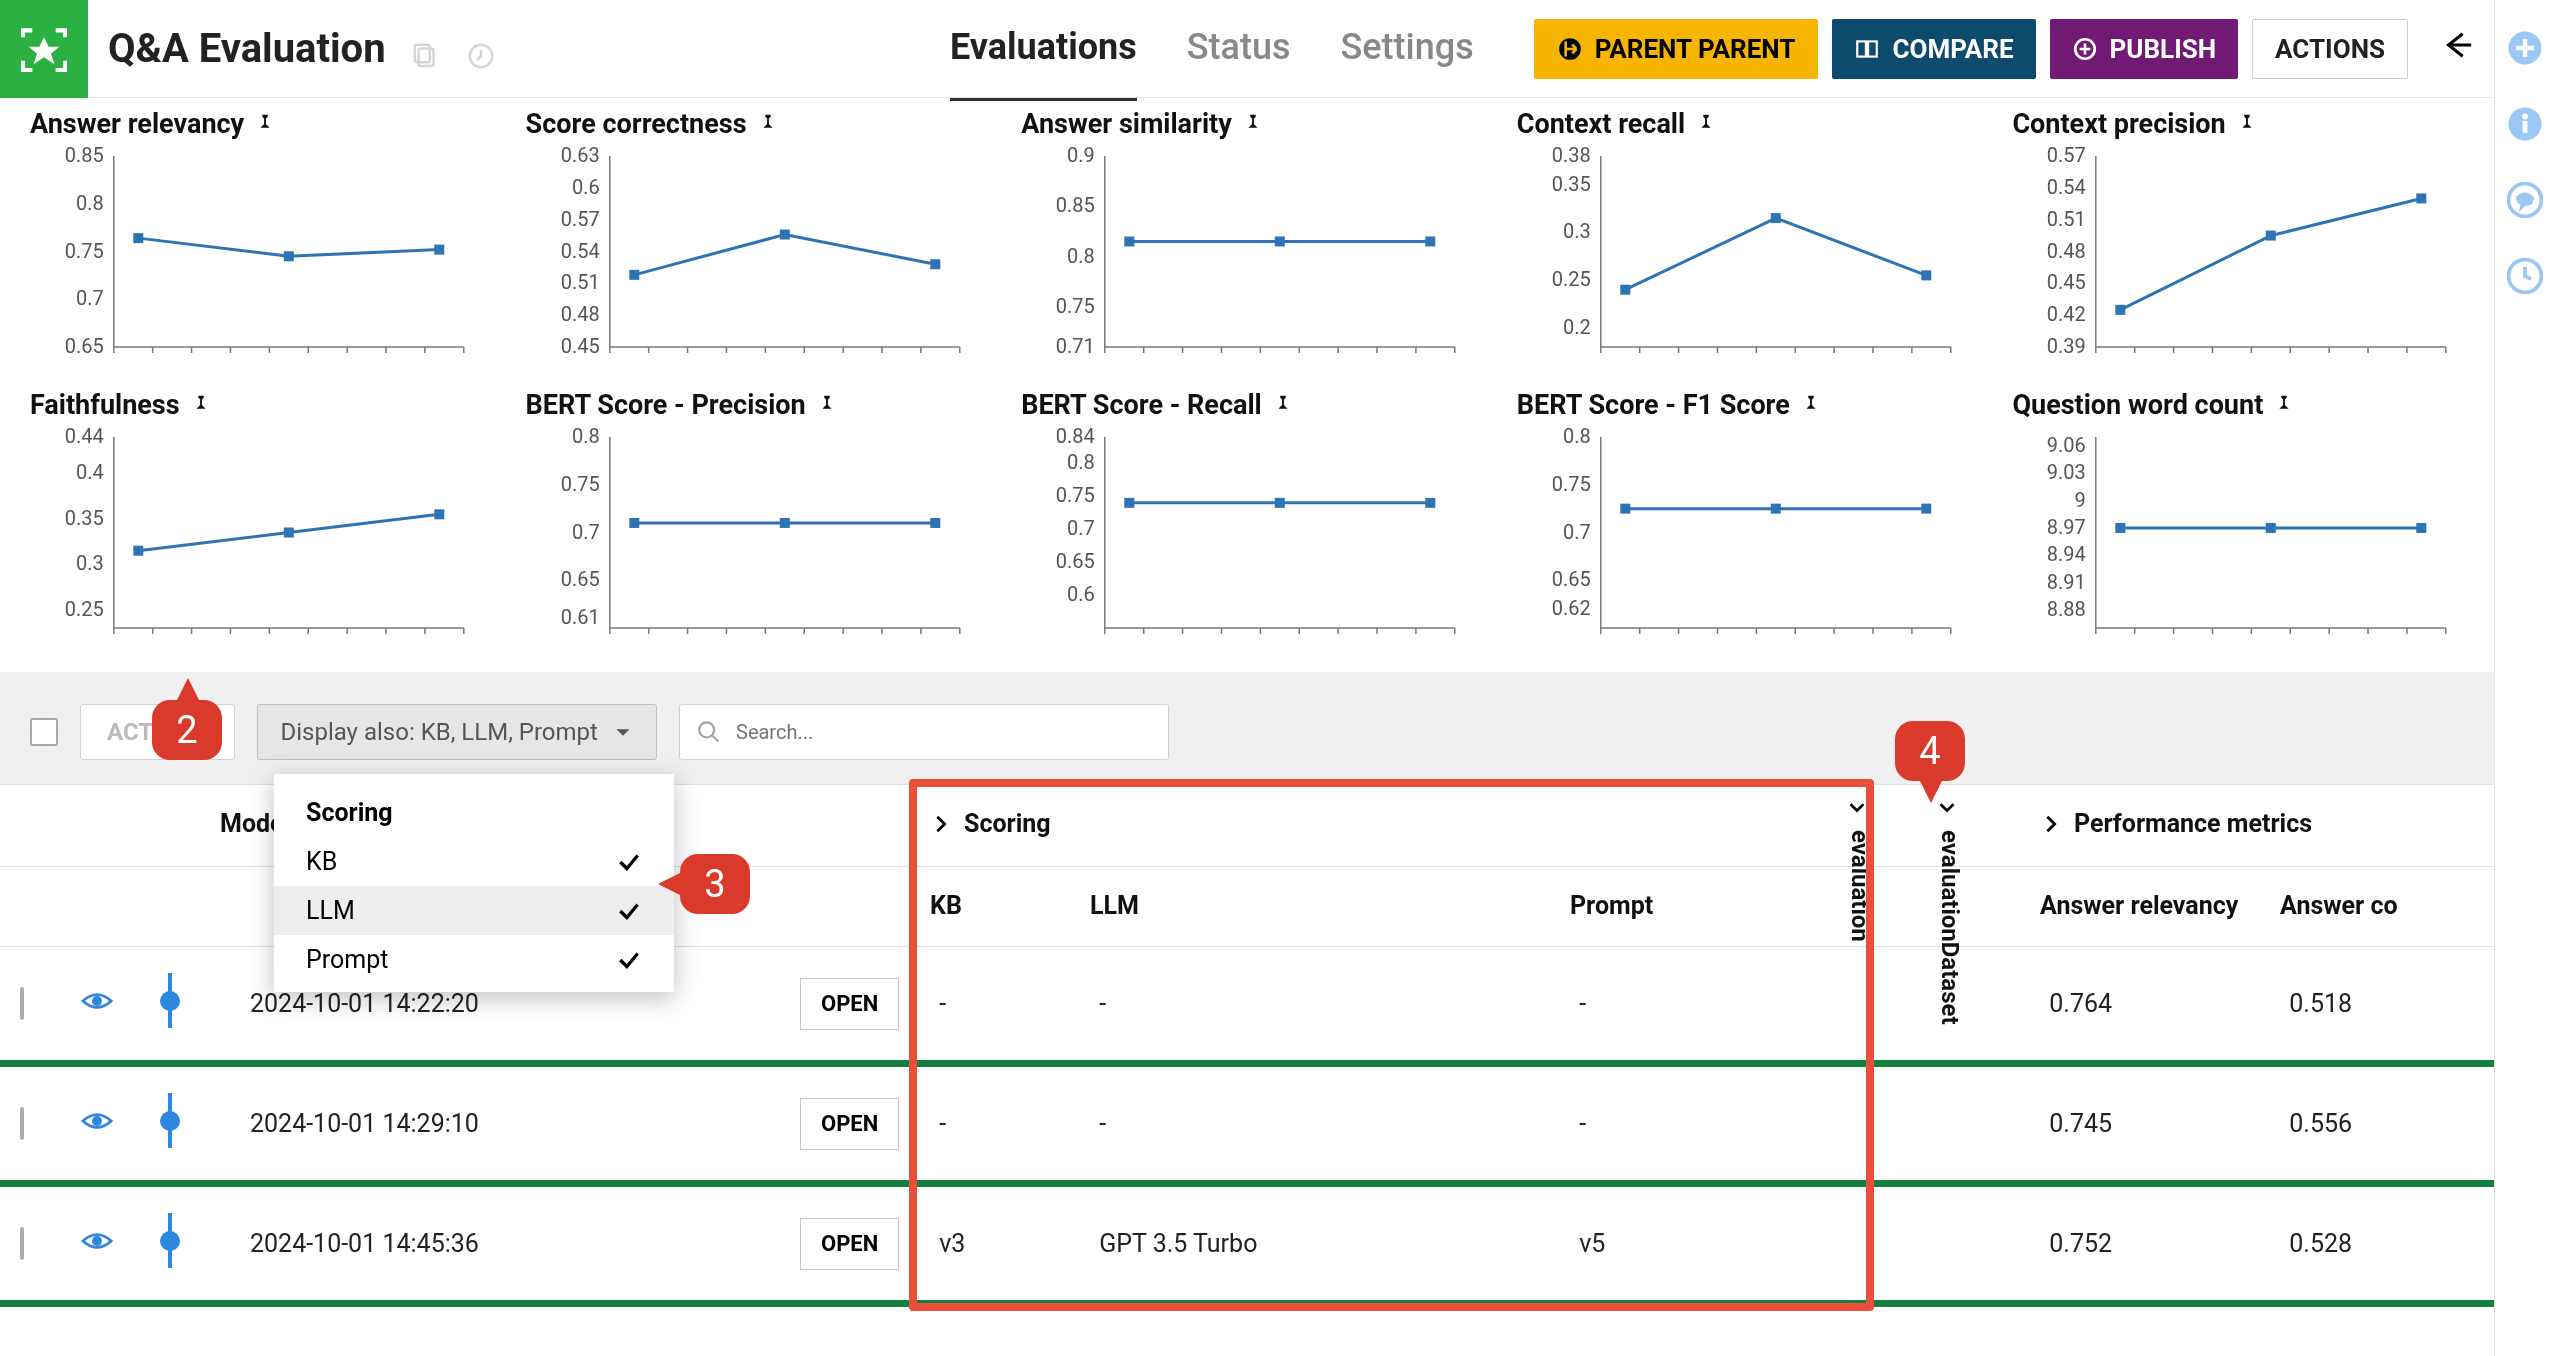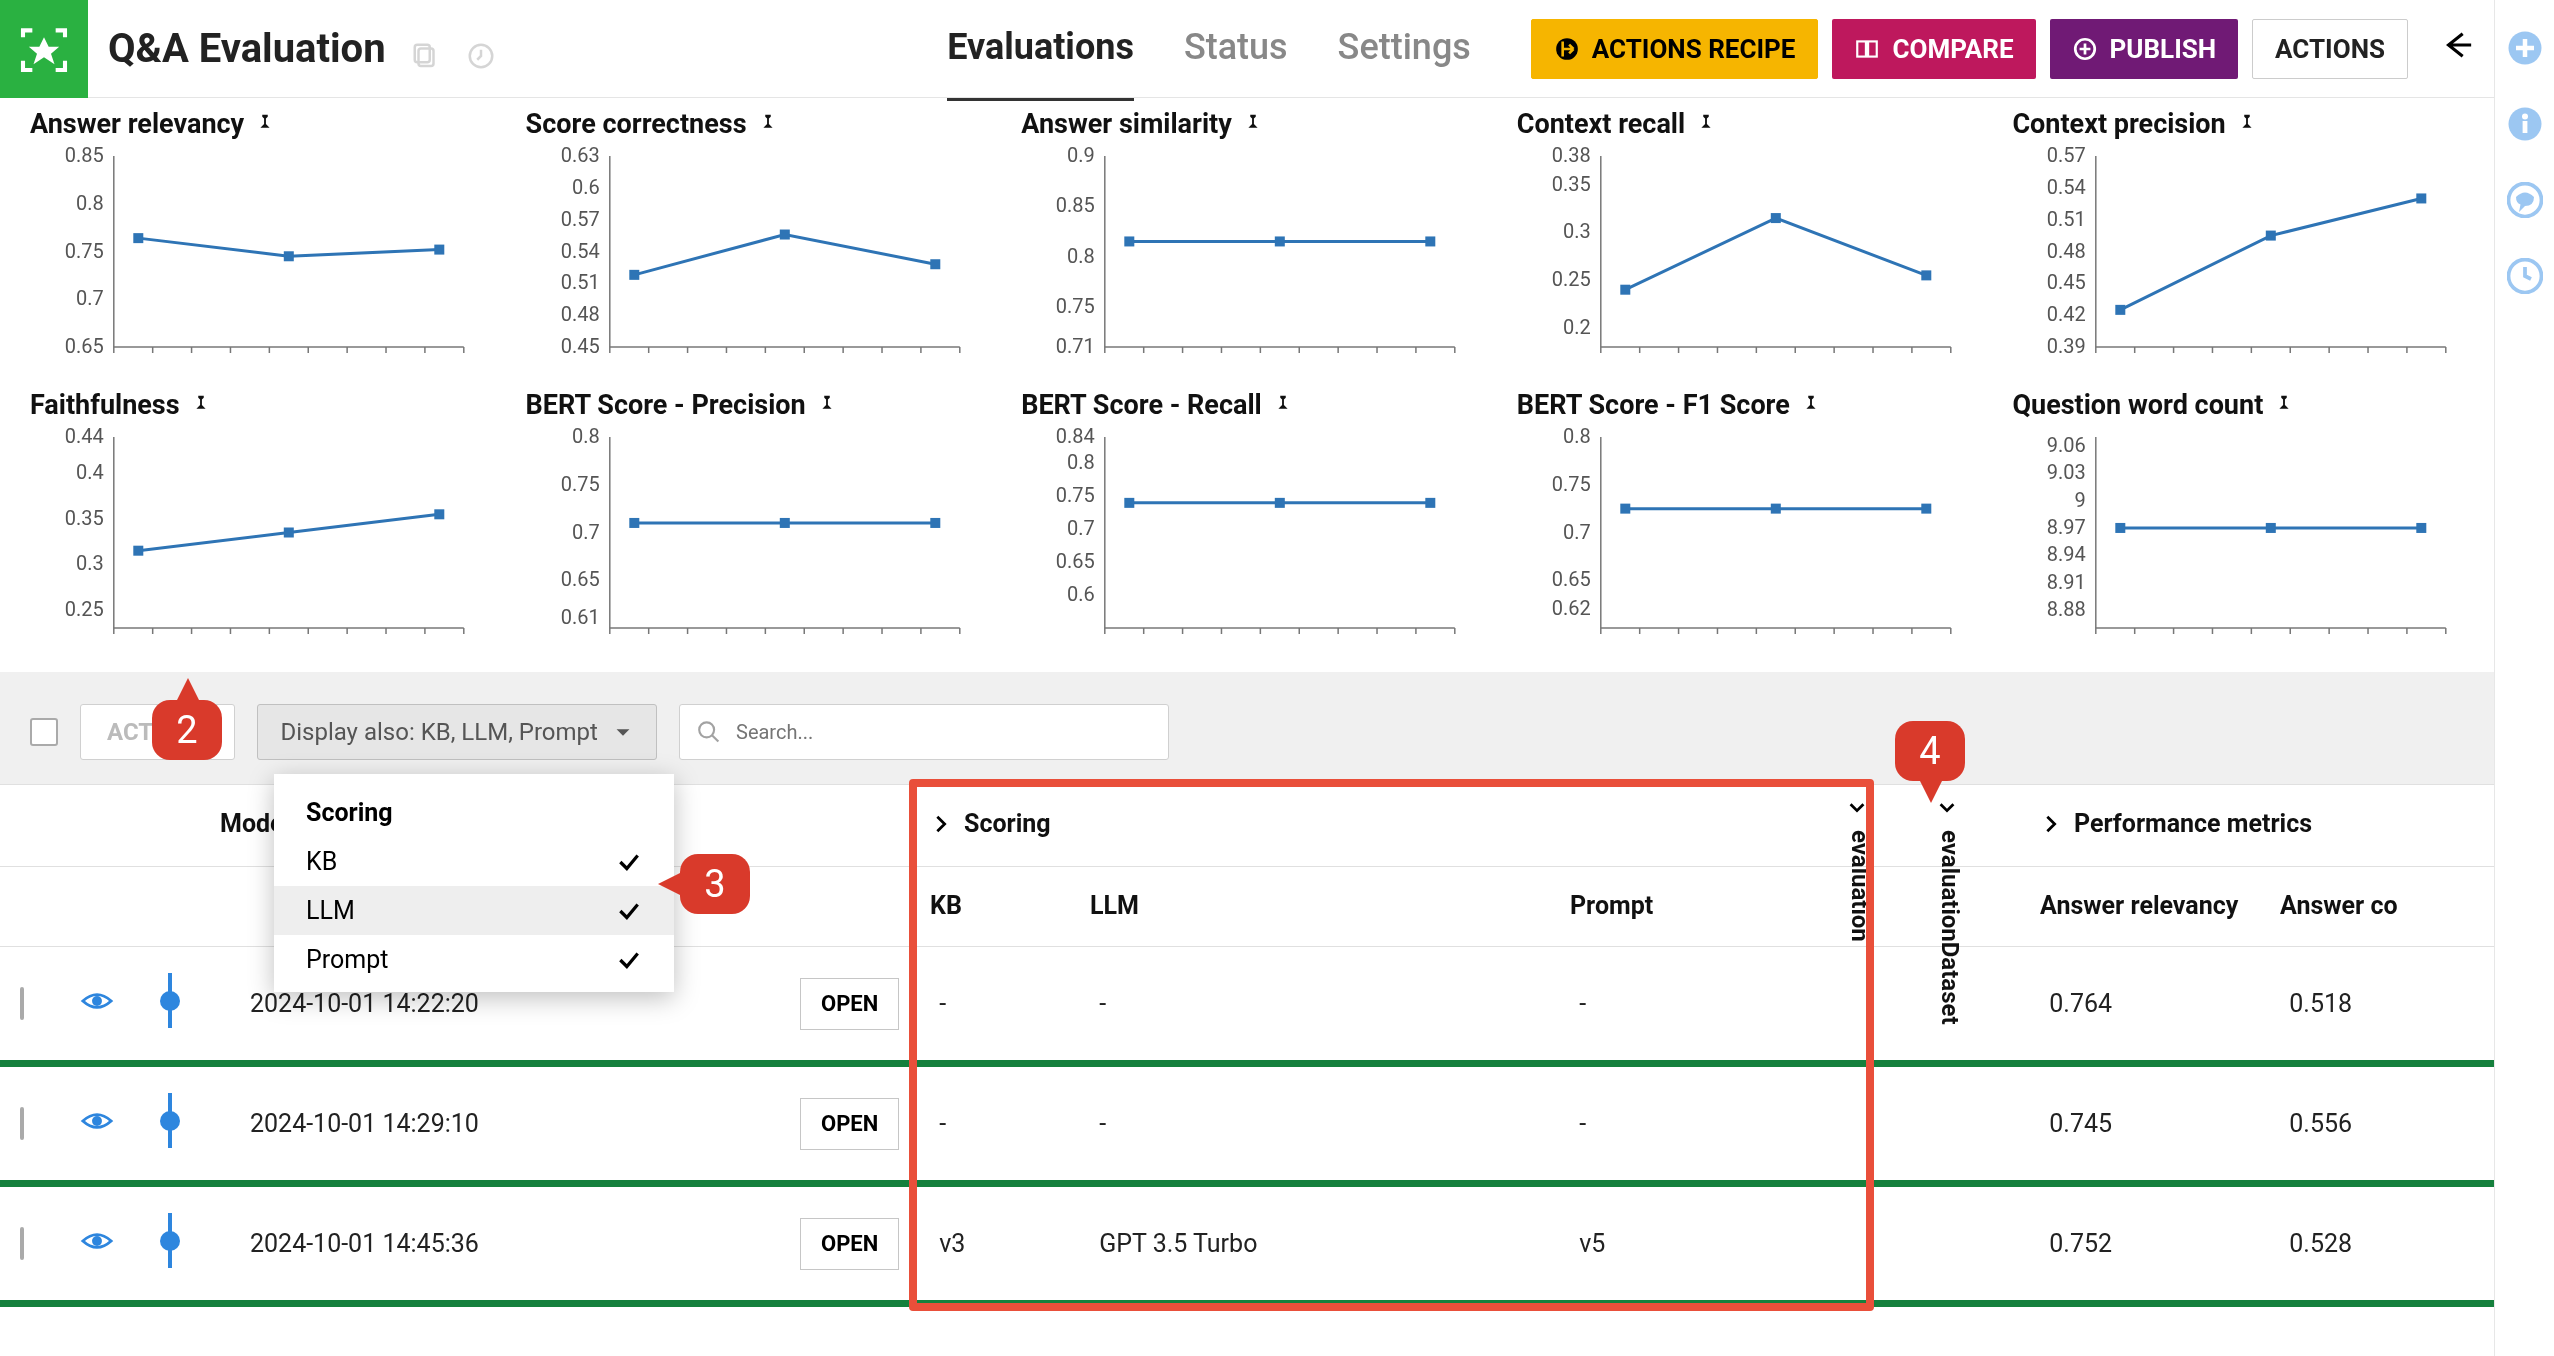--- a/index.html
+++ b/index.html
@@ -12,21 +12,21 @@
 .topbar { height: 98px; border-bottom: 1px solid #e5e5e5; display:flex; align-items:center; padding: 0 20px 0 0; gap: 20px; }
 .logo { width: 88px; height: 98px; background:#2ab141; display:flex;align-items:center;justify-content:center; }
 .page-title { font-size: 40px; font-weight:700; color:#222; flex:1; display:flex; align-items:center; gap:25px; }
 .page-title .ghost { width:30px;height:30px; opacity:.35; }
 .tabs { display:flex; gap:50px; margin-right:40px; }
 .tab { font-size:36px; color:#888; font-weight:500; padding-bottom:30px; padding-top:30px; }
 .tab.active { color:#222; font-weight:700; border-bottom:3px solid #333; }
 .btns { display:flex; gap:14px; }
 .btn { height:60px; padding:0 22px; font-size:26px; font-weight:700; display:inline-flex;align-items:center;gap:12px; border:1px solid #ccc; background:#fff; border-radius:2px; }
 .btn-orange { background:#f6b500; border-color:#f6b500; color:#000; }
-.btn-blue-light { background:#be185d; color:#fff; border:none; }
+.btn-blue-light { background:#0c4a6e; color:#fff; border:none; }
 .btn-blue { background:#701a75; color:#fff; border:none; }
 .btn-outline { background:#fff; color:#222; }
 .back-arrow { font-size:38px; margin-left:12px; color:#222; }
 
 .charts-section { padding: 10px 30px 20px 30px; display:grid; grid-template-columns: repeat(5,1fr); gap: 18px 44px; background:#fff; }
 .mini { }
 .mini-title { font-size:27px; font-weight:700; color:#111; display:flex;align-items:center;gap:10px; margin-bottom:6px;}
 .mini-title svg { width:22px;height:22px; }
 .mini-chart { width:100%; height:225px; }
 .mini-chart svg { width:100%; height:100%; }
@@ -119,21 +119,21 @@
         <div class="tab active">Evaluations</div>
         <div class="tab">Status</div>
         <div class="tab">Settings</div>
       </div>
       <div class="btns">
         <button class="btn btn-orange">
           <svg width="26" height="26" viewBox="0 0 24 24">
               <circle cx="12" cy="12" r="10" fill="#000"></circle>
               <path d="M8 5 L8 19 M8 12 L18 12 M18 12 L14 8 M18 12 L14 16" stroke="#f6b500" stroke-width="2.4" fill="none"></path>
             </svg>
-          <span>ACTIONS RECIPE</span>
+          <span>PARENT PARENT</span>
         </button>
         <button class="btn btn-blue-light">
           <svg width="26" height="26" viewBox="0 0 24 24">
               <rect x="3" y="5" width="8" height="14" fill="none" stroke="#fff" stroke-width="2"></rect>
               <rect x="13" y="5" width="8" height="14" fill="none" stroke="#fff" stroke-width="2"></rect>
             </svg>
           <span>COMPARE</span>
         </button>
         <button class="btn btn-blue">
           <svg width="26" height="26" viewBox="0 0 24 24">

